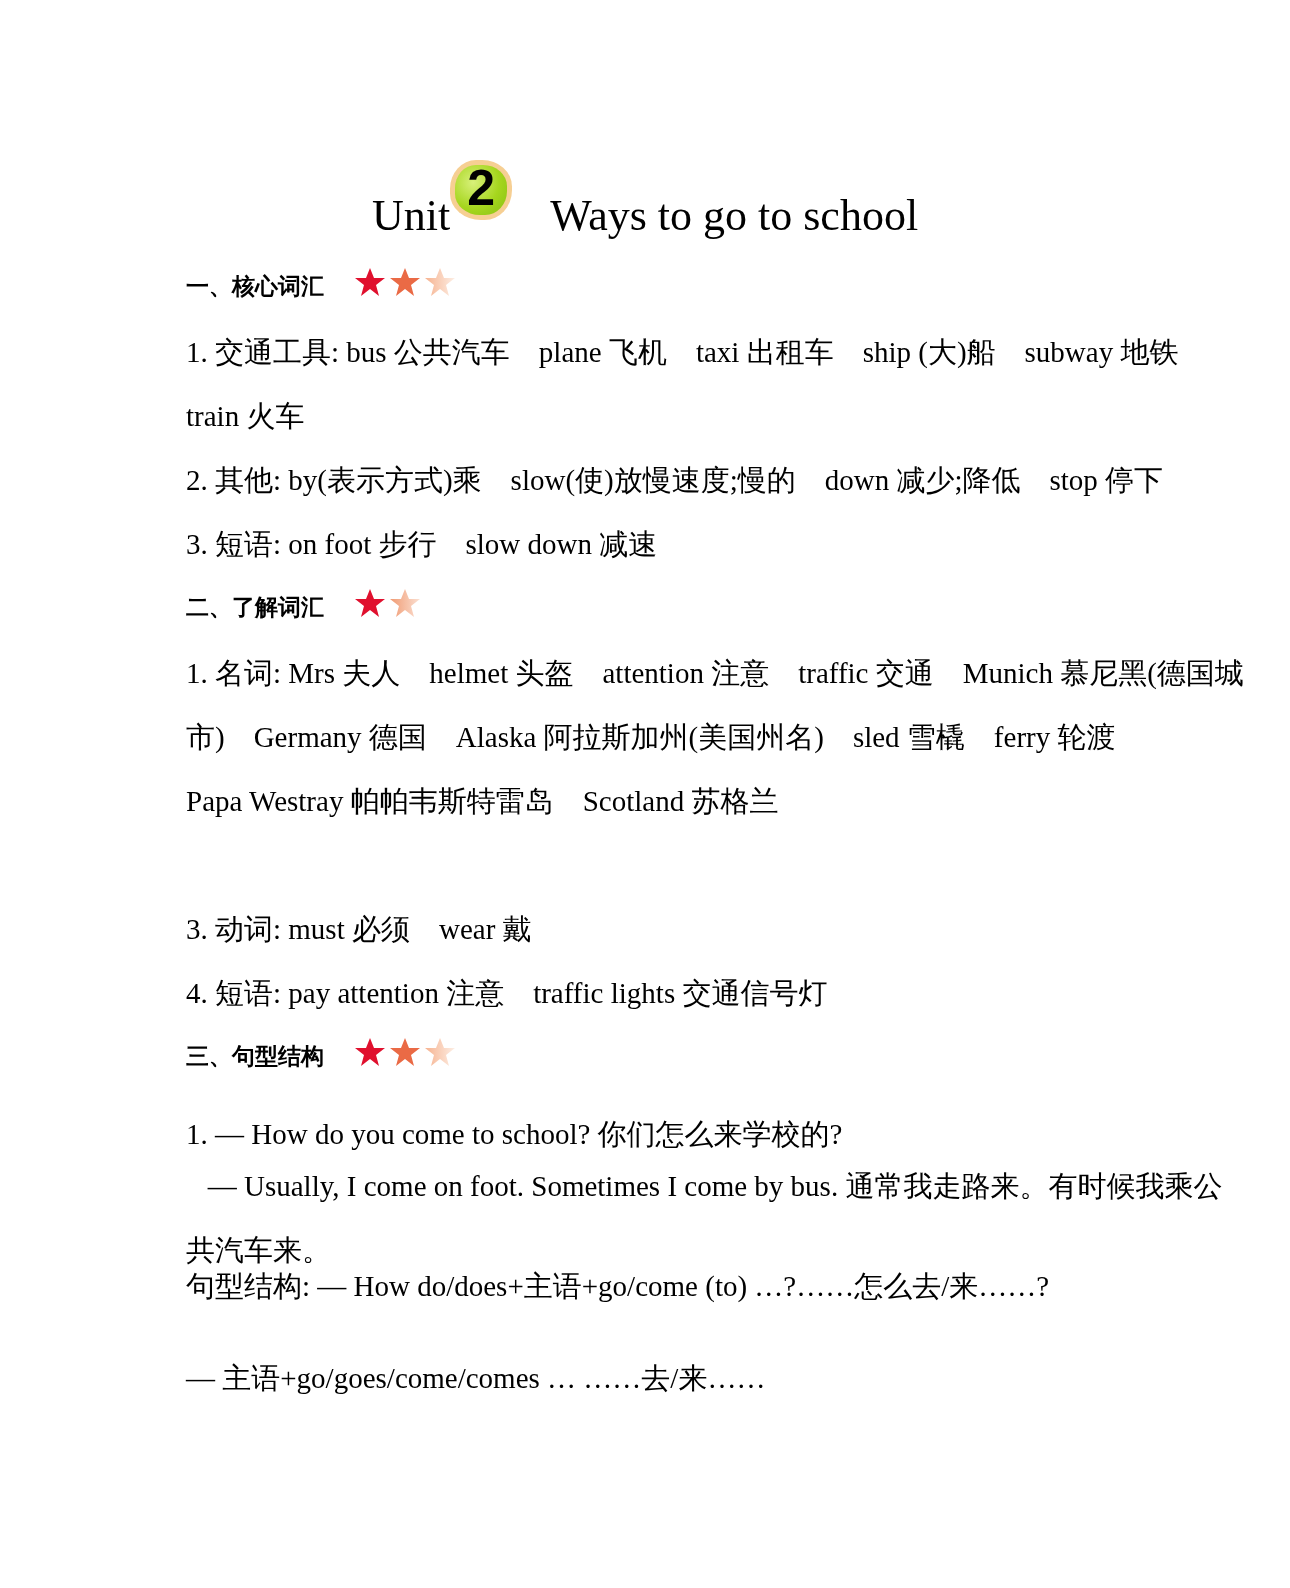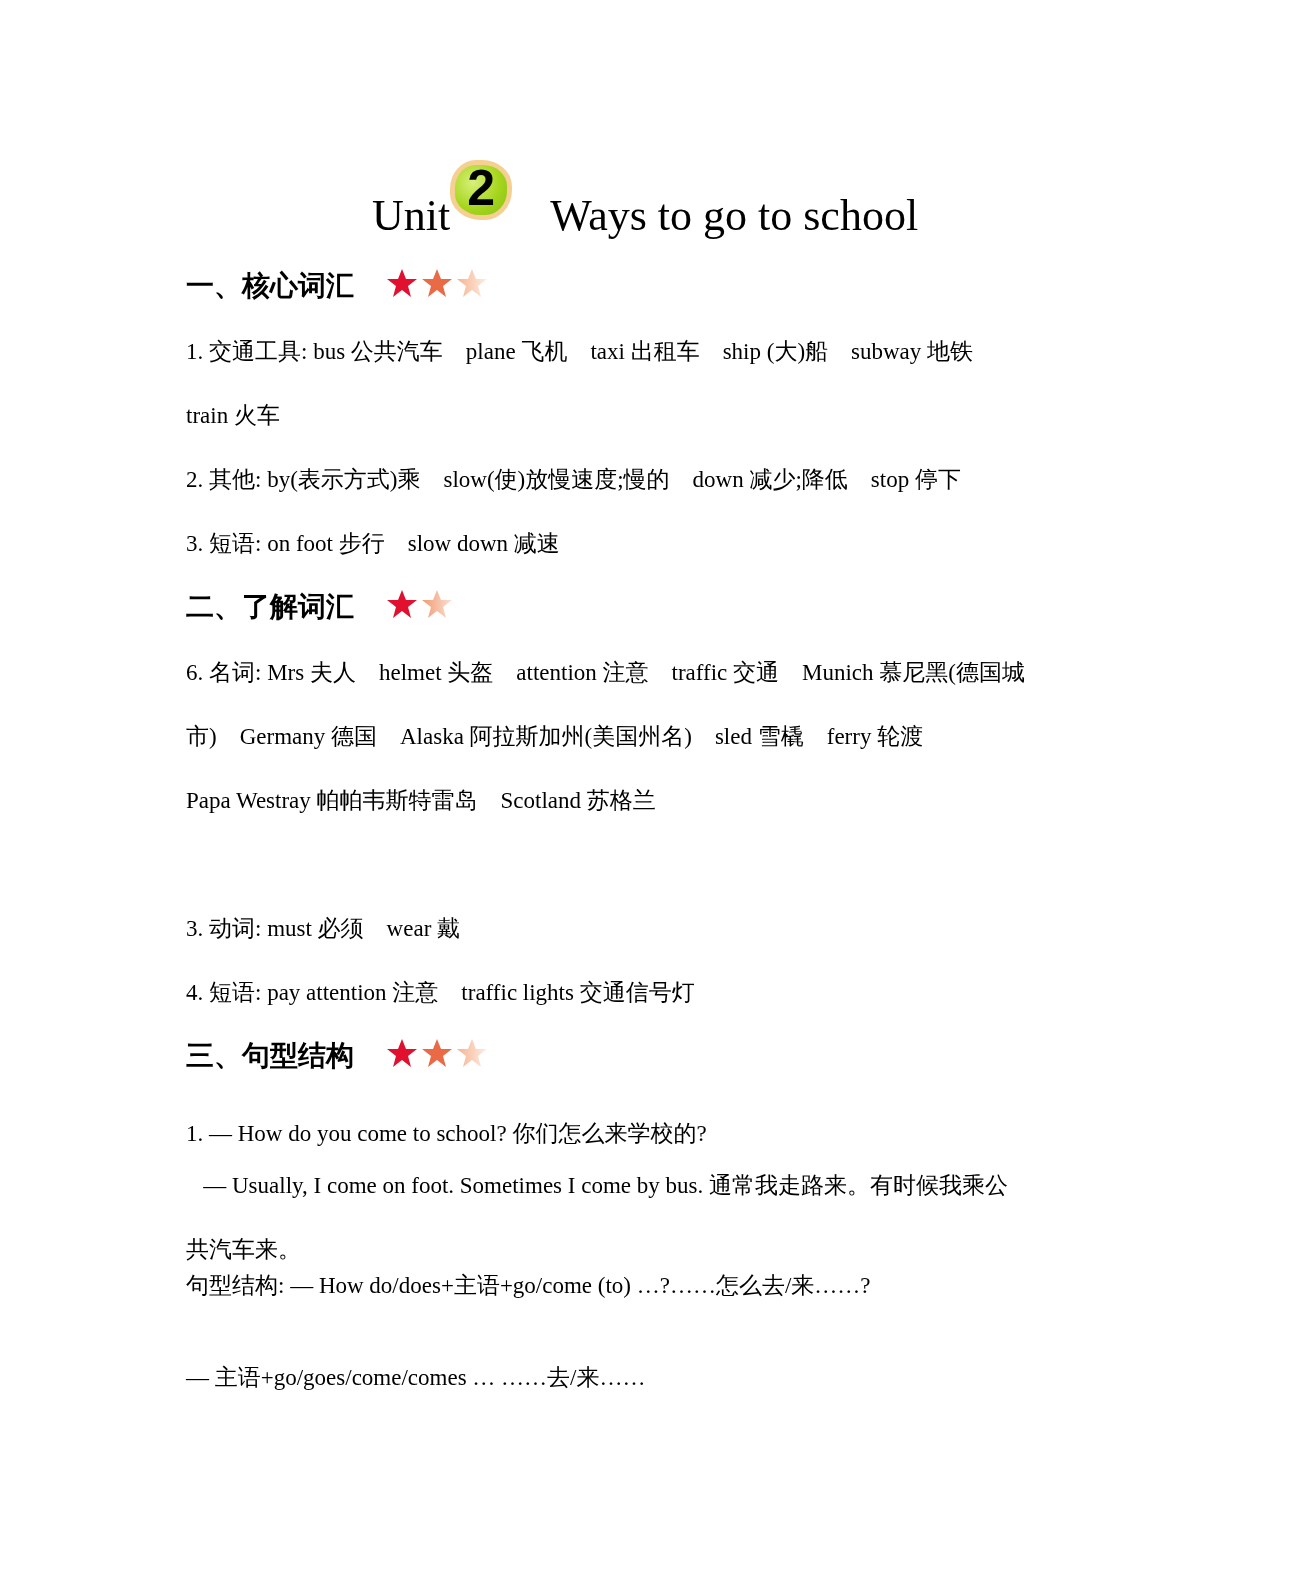--- a/index.html
+++ b/index.html
@@ -18,25 +18,25 @@
   .badge .inner { position: absolute; left: 5px; top: 5px; width: 52px; height: 50px;
                   border-radius: 40% 46% 42% 48% / 46% 42% 48% 42%;
                   background: radial-gradient(circle at 35% 35%, #d8f07a 0%, #a6d61e 55%, #86c012 100%); }
   .badge .num { position: absolute; left: 0; top: -2px; width: 62px; text-align: center;
                 font-family: "Liberation Sans", "DejaVu Sans", sans-serif; font-weight: bold;
                 font-size: 50px; line-height: 60px; color: #000; }
   .title .rest { display: inline-block; text-align: right; }
 
   .heading { position: absolute; left: 186px; height: 40px; line-height: 40px;
              font-family: "DejaVu Sans", "Liberation Sans", sans-serif; font-weight: bold;
-             font-size: 28px; white-space: nowrap; }
+             font-size: 23px; white-space: nowrap; }
   .heading .stars { display: inline-block; margin-left: 22px; vertical-align: -3px; }
   .heading .star { display: inline-block; width: 32px; height: 30px; margin-right: 3px; }
 
-  .line { position: absolute; left: 186px; height: 40px; line-height: 40px; font-size: 23px;
+  .line { position: absolute; left: 186px; height: 40px; line-height: 40px; font-size: 29px;
           white-space: pre; }
 </style>
 </head>
 <body>
 
 <div class="page">
 
   <div class="title">
     <span class="unit">Unit</span><span class="badge"><span class="blob"></span><span class="inner"></span><span class="num">2</span></span><span class="rest">Ways to go to school</span>
   </div>
@@ -73,21 +73,21 @@
           <defs>
             <linearGradient id="g2b" x1="0" x2="1">
               <stop offset="0" stop-color="#f09a72"></stop>
               <stop offset="1" stop-color="#fbe0d2"></stop>
             </linearGradient>
           </defs>
           <polygon points="16,1 20,11 31,11 22,18 25,29 16,22 7,29 10,18 1,11 12,11" fill="url(#g2b)"></polygon>
         </svg>
     </span>
   </div>
-  <div class="line" style="top:653px;">6. 名词: Mrs 夫人    helmet 头盔    attention 注意    traffic 交通    Munich 慕尼黑(德国城</div>
+  <div class="line" style="top:653px;">1. 名词: Mrs 夫人    helmet 头盔    attention 注意    traffic 交通    Munich 慕尼黑(德国城</div>
   <div class="line" style="top:717px;">市)    Germany 德国    Alaska 阿拉斯加州(美国州名)    sled 雪橇    ferry 轮渡</div>
   <div class="line" style="top:781px;">Papa Westray 帕帕韦斯特雷岛    Scotland 苏格兰</div>
   <div class="line" style="top:909px;">3. 动词: must 必须    wear 戴</div>
   <div class="line" style="top:973px;">4. 短语: pay attention 注意    traffic lights 交通信号灯</div>
 
   <div class="heading" style="top:1036px;">
     <span>三、句型结构</span>
     <span class="stars">
       <svg class="star" viewBox="0 0 32 30">
           <polygon points="16,1 20,11 31,11 22,18 25,29 16,22 7,29 10,18 1,11 12,11" fill="#e0102e"></polygon>

